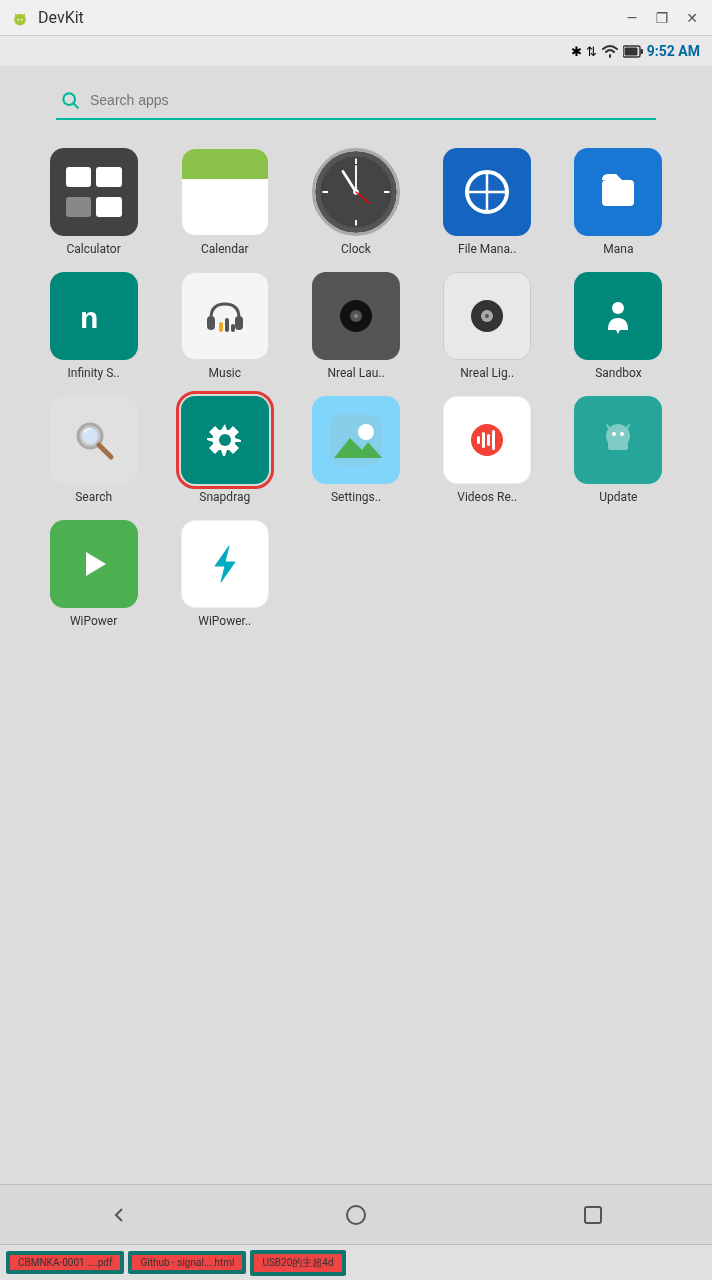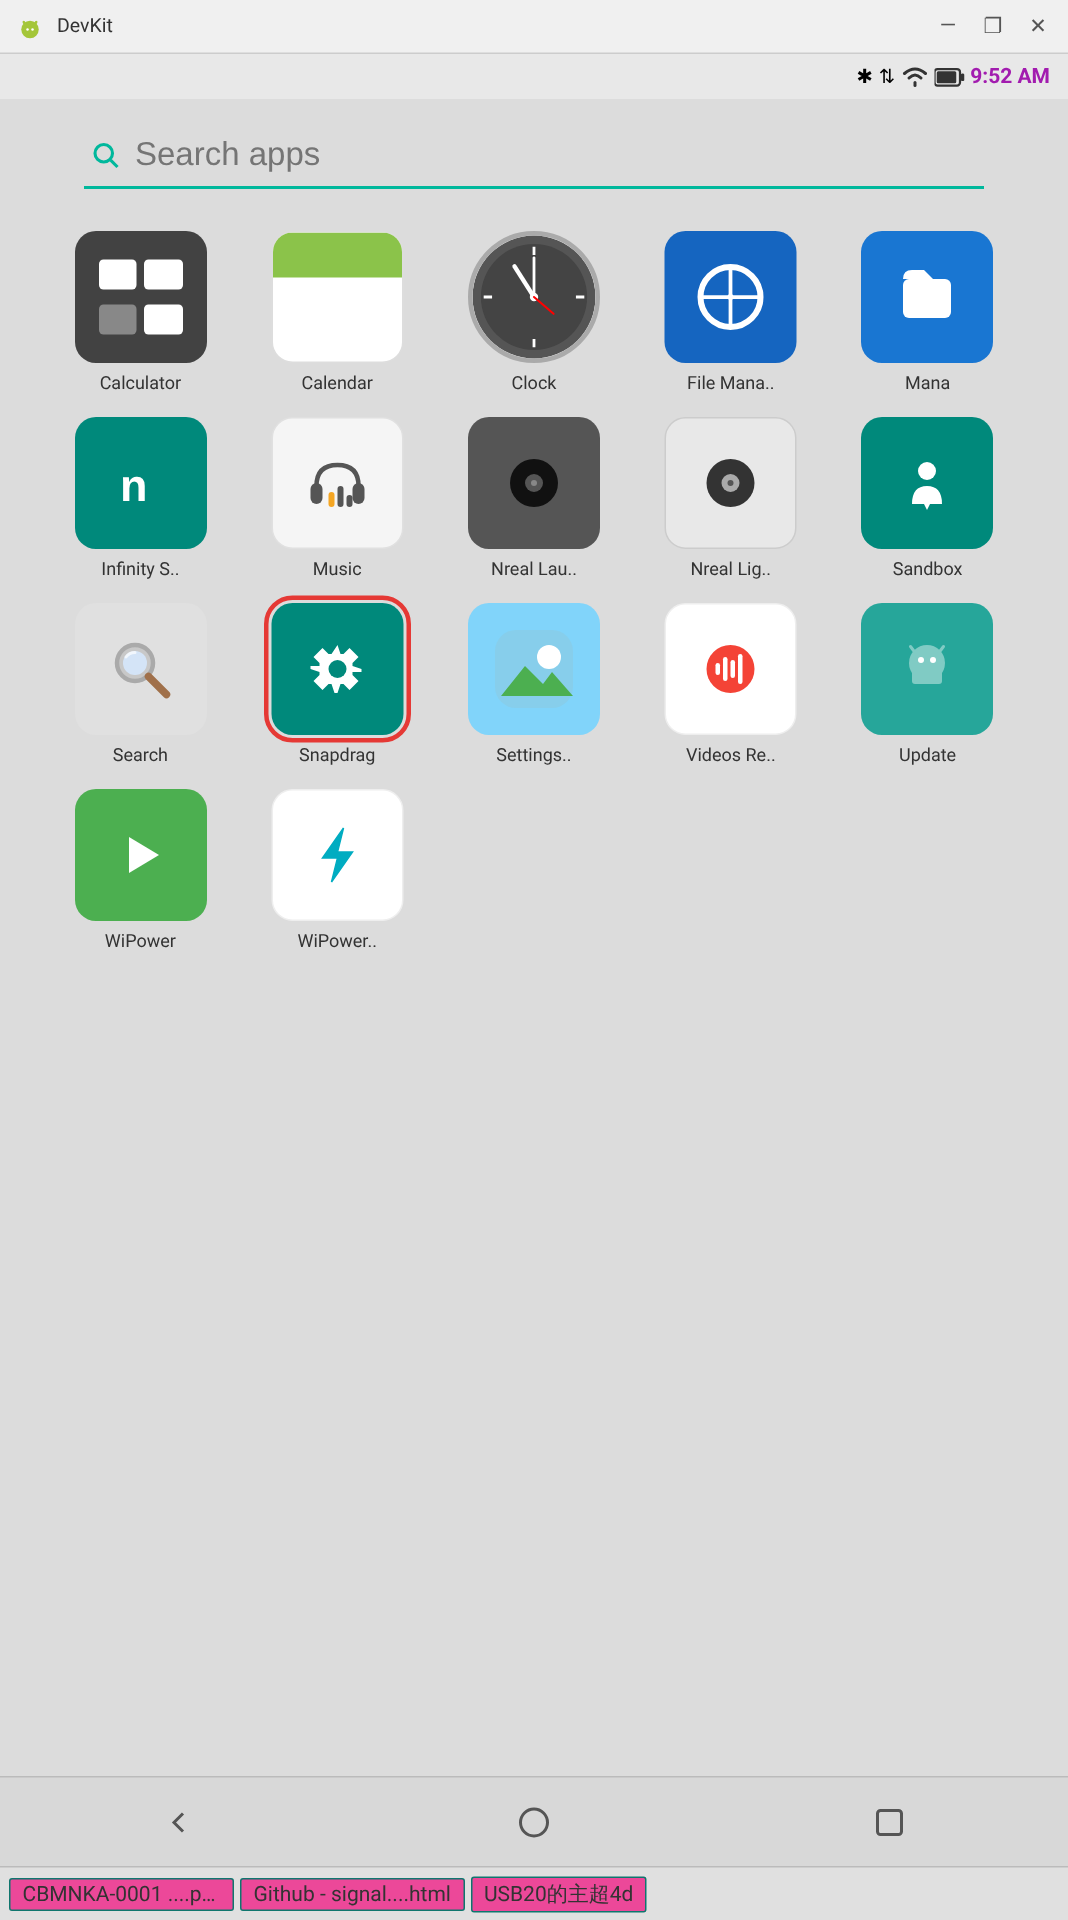--- a/index.html
+++ b/index.html
@@ -16,21 +16,21 @@
     #title-bar {
       background: #f0f0f0;
       height: 36px;
       display: flex;
       align-items: center;
       padding: 0 10px;
       border-bottom: 1px solid #ccc;
       position: relative;
     }
     #title-bar .title-text {
-      font-size: 13px;
+      font-size: 16px;
       color: #333;
       flex: 1;
     }
     #title-bar .window-controls {
       display: flex;
       gap: 10px;
     }
     #title-bar .win-btn {
       font-size: 14px;
       color: #555;
@@ -50,21 +50,21 @@
       gap: 6px;
     }
     #status-bar .status-icons {
       display: flex;
       align-items: center;
       gap: 4px;
     }
     #status-bar .time {
       font-size: 14px;
       font-weight: bold;
-      color: #a21caf;
+      color: #0369a1;
     }
 
     
     #android-screen {
       background: #dcdcdc;
       padding: 0 16px;
       height: calc(1280px - 36px - 30px - 60px - 36px);
       overflow: hidden;
     }
 
@@ -76,21 +76,21 @@
       display: flex;
       align-items: center;
       background: transparent;
       border-bottom: 2px solid #00b89c;
       padding: 8px 4px;
       gap: 10px;
     }
     #search-bar input {
       border: none;
       background: transparent;
-      font-size: 22px;
+      font-size: 14px;
       color: #999;
       outline: none;
       width: 100%;
     }
 
     
     #app-grid {
       display: grid;
       grid-template-columns: repeat(5, 1fr);
       gap: 8px;
@@ -260,25 +260,25 @@
       background: #e0e0e0;
       height: 36px;
       display: flex;
       align-items: center;
       padding: 0 6px;
       gap: 4px;
       border-top: 1px solid #bbb;
       overflow: hidden;
     }
     .taskbar-item {
-      background: #ec4899;
-      border: 1px solid #0f766e;
+      background: #ef4444;
+      border: 4px solid #0f766e;
       border-radius: 2px;
       padding: 2px 8px;
-      font-size: 14px;
+      font-size: 10px;
       color: #333;
       white-space: nowrap;
       max-width: 150px;
       overflow: hidden;
       text-overflow: ellipsis;
     }
 
     
     svg { display: block; }
   </style>

